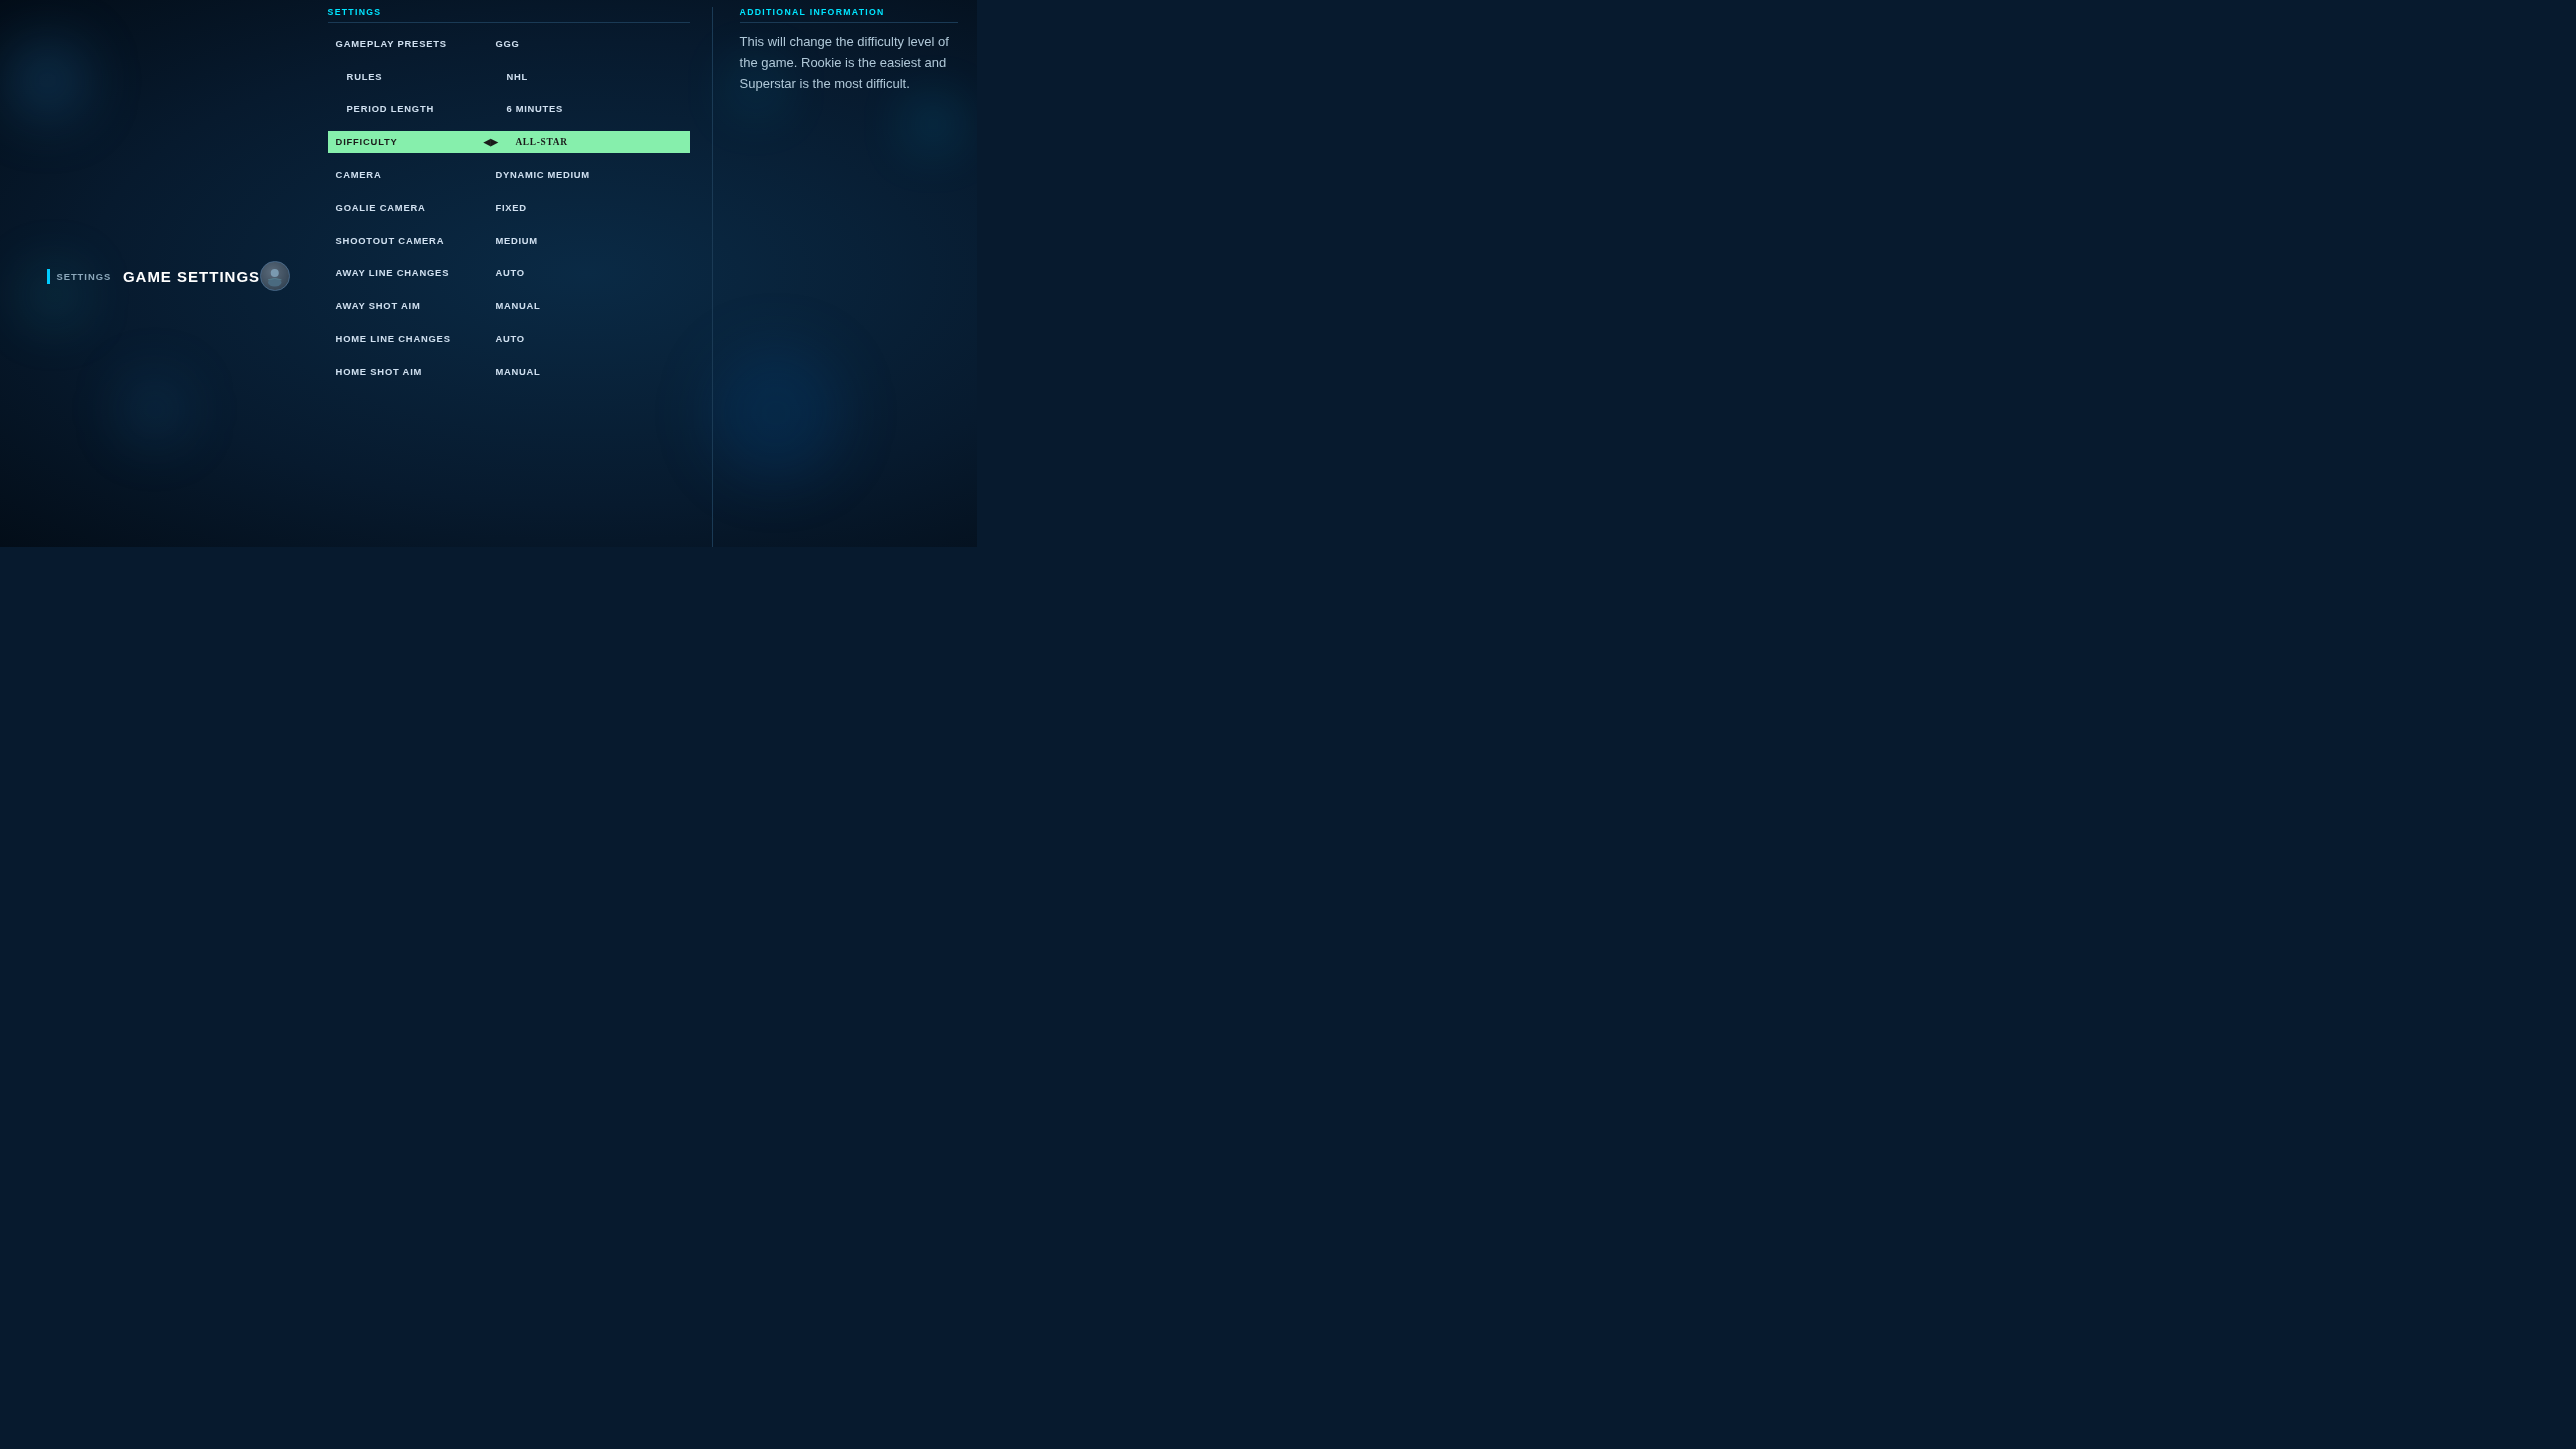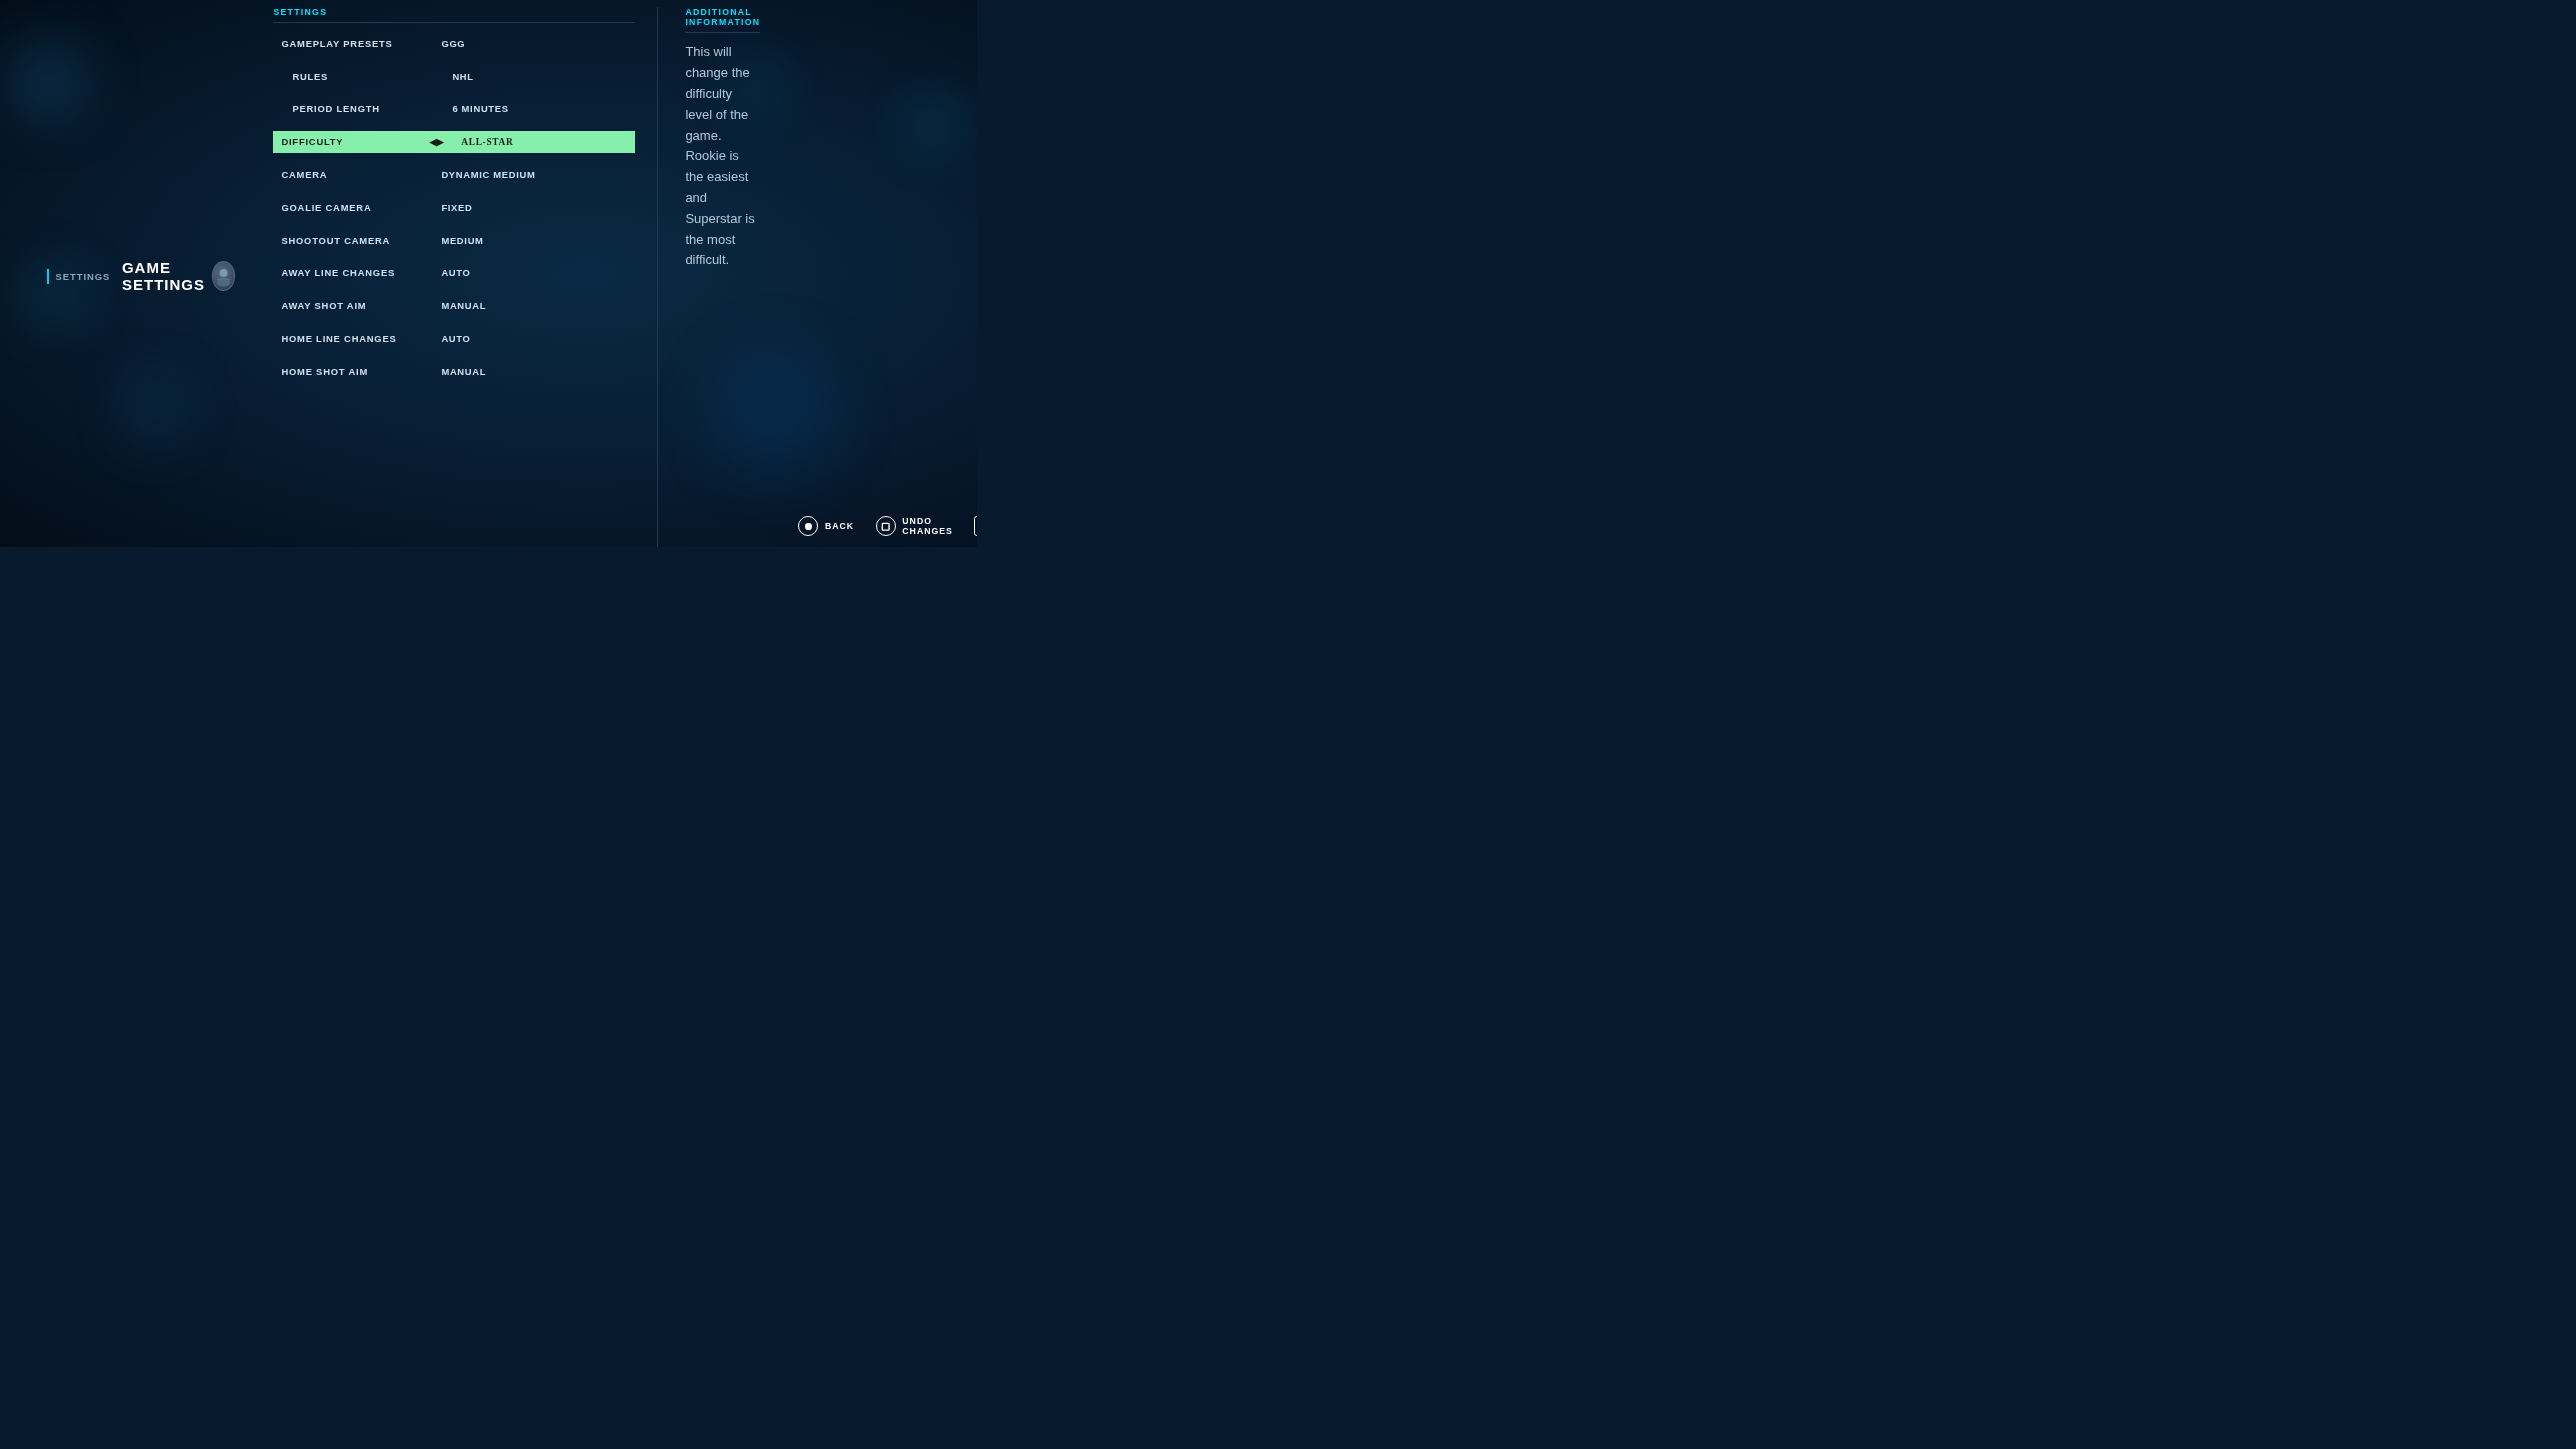--- a/index.html
+++ b/index.html
@@ -359,39 +359,15 @@
         </div>
     </div>
 
     <div class="info-panel">
       <div class="info-title">ADDITIONAL INFORMATION</div>
       <p class="info-text">This will change the difficulty level of the game. Rookie is the easiest and Superstar is the most difficult.</p>
     </div>
 
   </div>
 
-  <div class="footer">
-    <div class="footer-action">
-      <div class="btn-icon">
-        <div class="btn-icon-inner"></div>
-      </div>
-      <span class="btn-label">BACK</span>
-    </div>
-
-    <div class="footer-action">
-      <div class="btn-icon">
-        <svg width="9.4" height="9.4" viewBox="0 0 14 14" fill="none">
-          <rect x="2" y="2" width="10" height="10" rx="1" stroke="white" stroke-width="2"></rect>
-        </svg>
-      </div>
-      <span class="btn-label">UNDO CHANGES</span>
-    </div>
-
-    <div class="footer-action">
-      <div class="btn-square">
-        <span class="r3-text">R3</span>
-      </div>
-      <span class="btn-label">CREATE PRESET</span>
-    </div>
-  </div>
 
 </div>
 
 
 </body></html>

